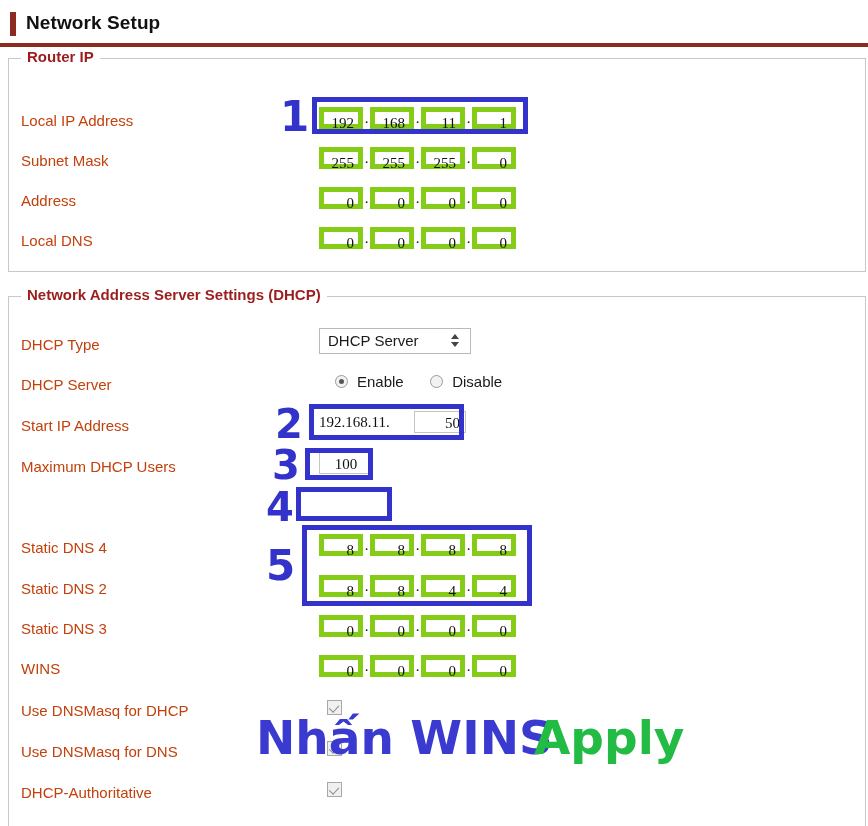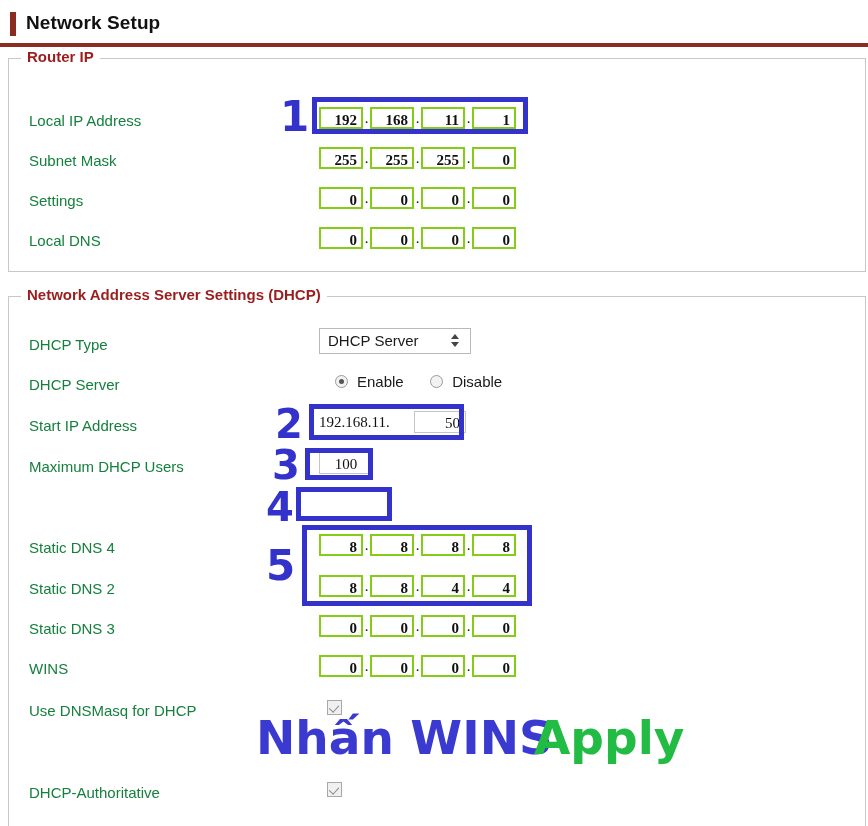--- a/index.html
+++ b/index.html
@@ -65,48 +65,47 @@
 
   
   .row {
     position: absolute;
     left: 0;
     width: 100%;
     height: 40px;
   }
   .row-label {
     position: absolute;
-    left: 20px;
+    left: 12px;
     top: 9px;
     font-size: 15px;
-    color: #15803d;
+    color: #c2410c;
     white-space: nowrap;
   }
 
   
   .ipquad {
     position: absolute;
     left: 310px;
     top: 4px;
     display: flex;
     align-items: center;
   }
   .octet {
     width: 44px;
     height: 22px;
-    border: 2px solid #84cc16;
+    border: 5px solid #84cc16;
     box-sizing: border-box;
     background: #ffffff;
     font-family: "Liberation Serif", serif;
     font-size: 15px;
     color: #111;
     text-align: right;
     padding: 1px 4px 0 0;
     line-height: 20px;
-    font-weight: bold;
   }
   .dot {
     font-family: "Liberation Serif", serif;
     font-size: 15px;
     width: 7px;
     text-align: center;
     color: #111;
     line-height: 22px;
   }
 
@@ -266,21 +265,21 @@
       <div class="dot">.</div>
       <div class="octet">255</div>
       <div class="dot">.</div>
       <div class="octet">255</div>
       <div class="dot">.</div>
       <div class="octet">0</div>
     </div>
   </div>
 
   <div class="row" style="top:124px;">
-    <div class="row-label">Settings</div>
+    <div class="row-label">Address</div>
     <div class="ipquad">
       <div class="octet">0</div>
       <div class="dot">.</div>
       <div class="octet">0</div>
       <div class="dot">.</div>
       <div class="octet">0</div>
       <div class="dot">.</div>
       <div class="octet">0</div>
     </div>
   </div>
@@ -389,20 +388,24 @@
       <div class="dot">.</div>
       <div class="octet">0</div>
     </div>
   </div>
 
   <div class="row" style="top:396px;">
     <div class="row-label">Use DNSMasq for DHCP</div>
     <div class="checkbox on" style="left:318px; top:7px;"></div>
   </div>
 
+  <div class="row" style="top:437px;">
+    <div class="row-label">Use DNSMasq for DNS</div>
+    <div class="checkbox on" style="left:318px; top:7px;"></div>
+  </div>
 
   <div class="row" style="top:478px;">
     <div class="row-label">DHCP-Authoritative</div>
     <div class="checkbox on" style="left:318px; top:7px;"></div>
   </div>
 </div>
 
 <div class="anno-box" style="left:312px; top:97px; width:216px; height:37px;"></div>
 <div class="anno-num" style="left:280px; top:96px; font-size:42px;">1</div>
 

